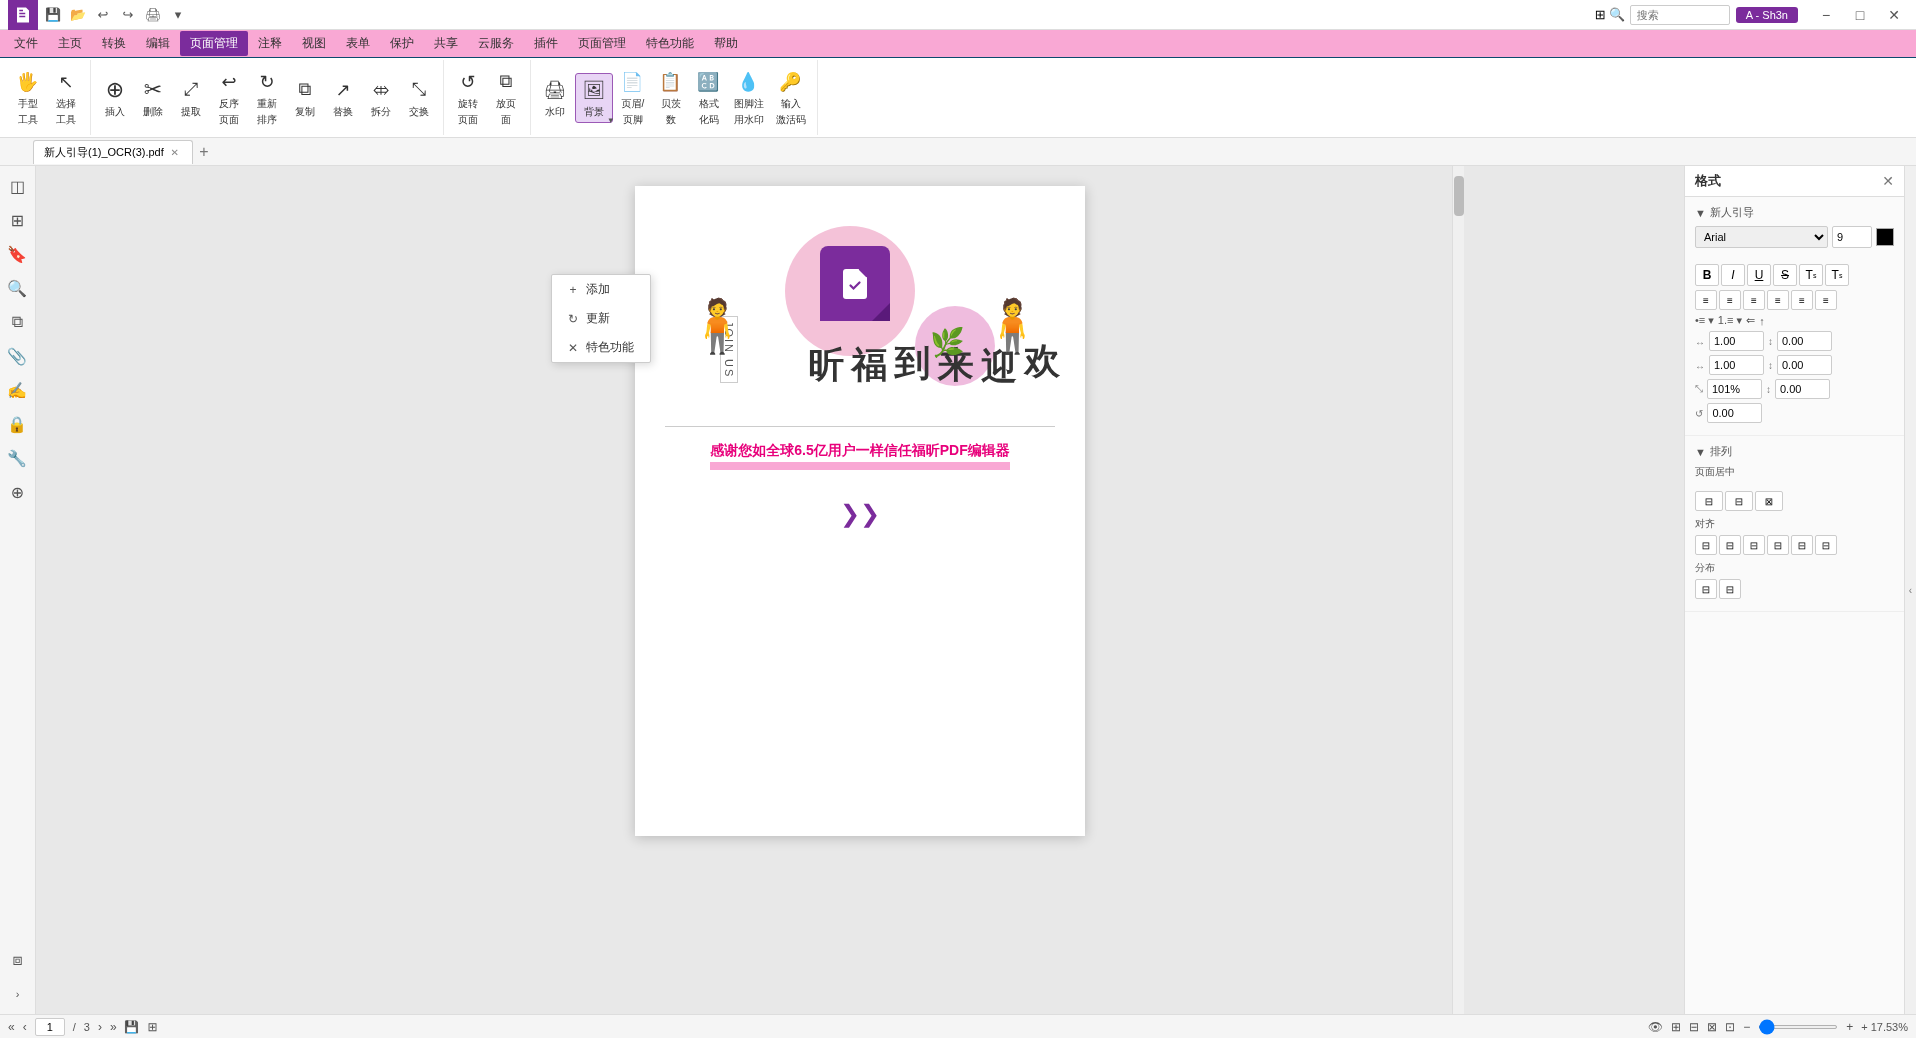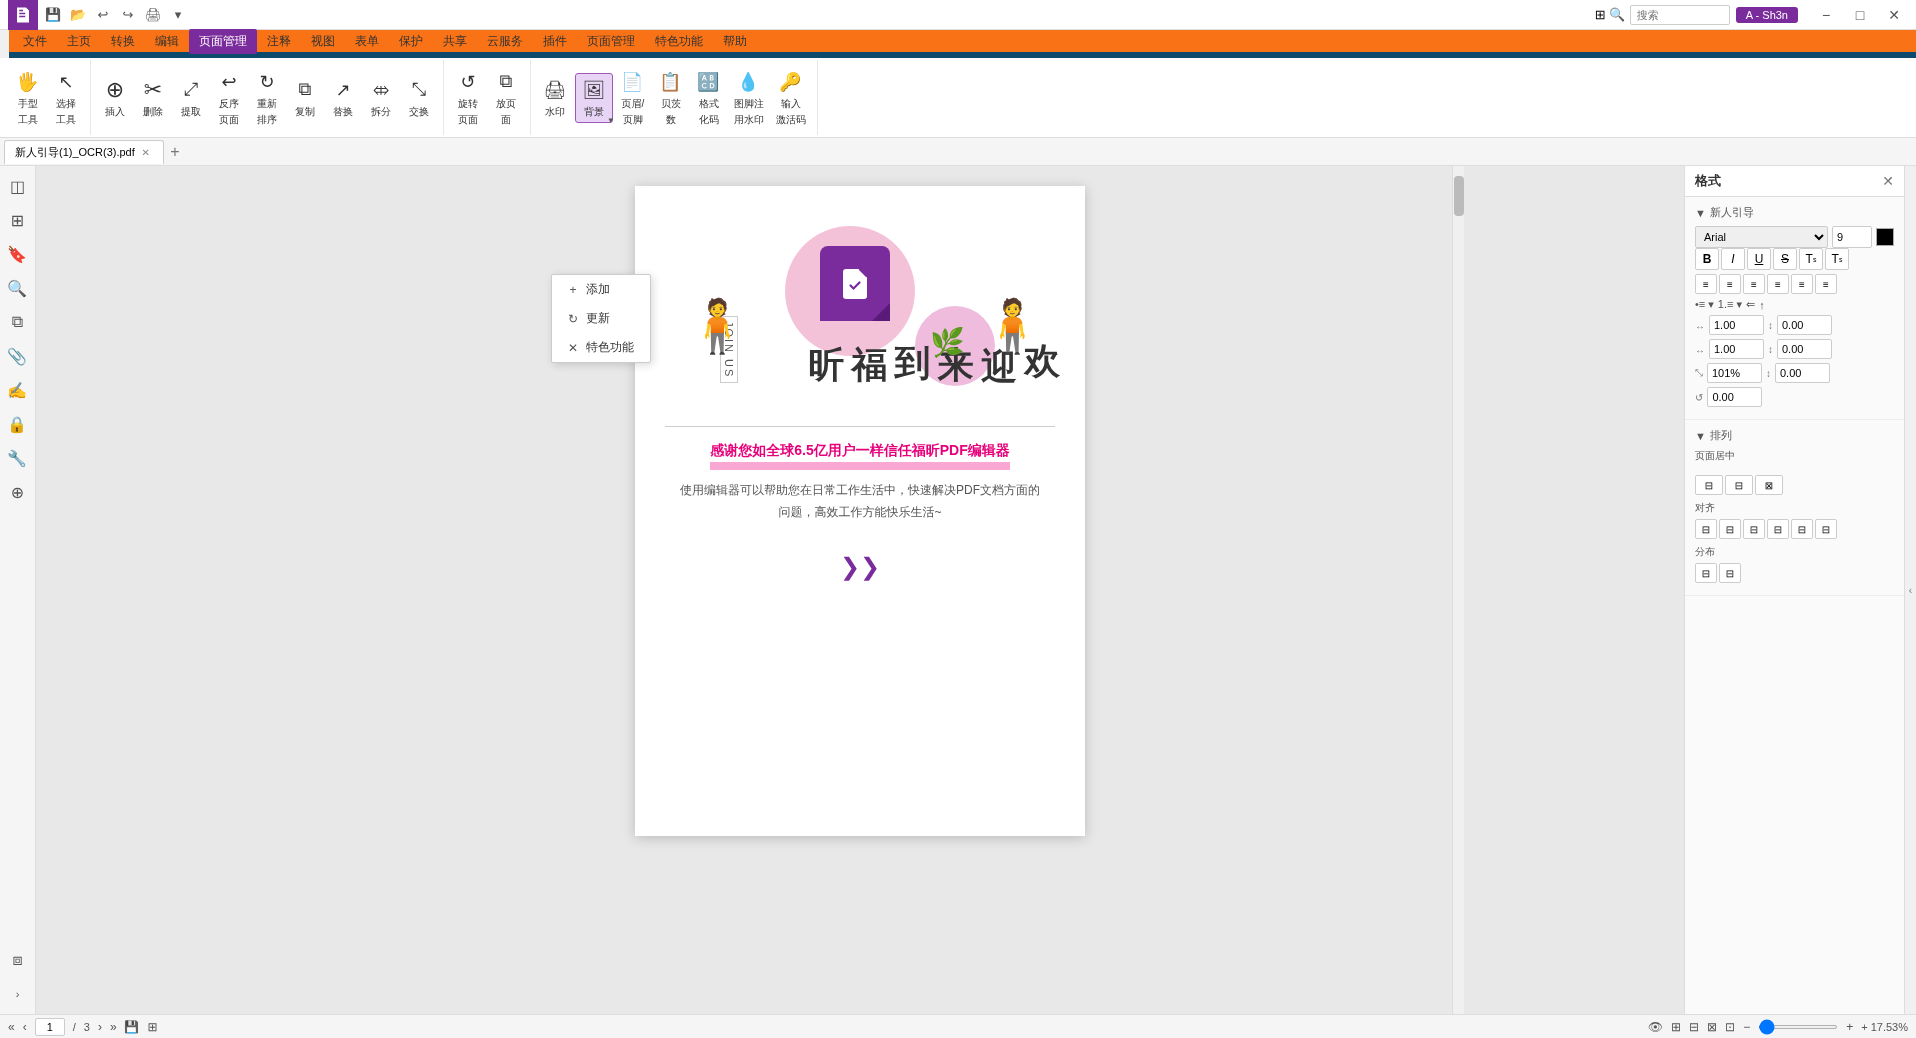--- a/index.html
+++ b/index.html
@@ -20,26 +20,25 @@
     #titlebar .win-btn { width: 28px; height: 22px; border: none; background: none; cursor: pointer; font-size: 14px; color: #555; display: flex; align-items: center; justify-content: center; }
     #titlebar .user-btn { background: #7b2c9c; color: white; border: none; padding: 2px 10px; border-radius: 3px; font-size: 11px; cursor: pointer; margin-right: 8px; }
     #titlebar .quick-access { display: flex; align-items: center; gap: 3px; }
     #titlebar .qa-btn { border: none; background: none; cursor: pointer; font-size: 13px; color: #555; width: 22px; height: 22px; display: flex; align-items: center; justify-content: center; }
     #titlebar .right-tools { display: flex; align-items: center; gap: 4px; }
     #titlebar .search-box { border: 1px solid #ccc; border-radius: 2px; padding: 2px 6px; font-size: 11px; width: 100px; height: 20px; }
 
     
     #menubar {
       height: 28px;
-      background: #f97316;
+      background: #f9a8d4;
       display: flex;
       align-items: center;
-      border-bottom: 6px solid #0c4a6e;
+      border-bottom: 1px solid #0c4a6e;
       padding: 0 4px;
-      margin-left: 9px;
     }
     .menu-item { padding: 4px 10px; cursor: pointer; font-size: 12px; color: #333; border-radius: 2px; white-space: nowrap; }
     .menu-item.active { background: #7b2c9c; color: white; }
 
     
     #ribbon {
       background: #fff;
       border-bottom: 1px solid #ddd;
       display: flex;
       align-items: stretch;
@@ -56,21 +55,21 @@
 
     
     #tabbar {
       background: #f5f5f5;
       border-bottom: 1px solid #ddd;
       display: flex;
       align-items: center;
       padding: 0 4px;
       height: 28px;
     }
-    .doc-tab { display: flex; align-items: center; gap: 4px; padding: 4px 10px; background: #fff; border: 1px solid #ccc; border-bottom: none; border-radius: 3px 3px 0 0; font-size: 11px; cursor: pointer; max-width: 200px; }
+    .doc-tab { display: flex; align-items: center; gap: 4px; padding: 4px 10px; background: #fff; border: 1px solid #ccc; border-bottom: none; border-radius: 3px 3px 0 0; font-size: 11px; cursor: pointer; max-width: 200px; margin-left: 29px; }
     .doc-tab .tab-close { width: 14px; height: 14px; display: flex; align-items: center; justify-content: center; border-radius: 50%; font-size: 10px; color: #888; }
     .new-tab-btn { width: 22px; height: 22px; border: none; background: none; cursor: pointer; font-size: 16px; color: #777; display: flex; align-items: center; justify-content: center; }
 
     
     #main {
       display: flex;
       flex: 1;
       overflow: hidden;
     }
 
@@ -243,21 +242,21 @@
       padding: 6px 10px;
       border-bottom: 1px solid #ddd;
       background: #fff;
     }
     #right-panel-header .panel-title { font-size: 13px; font-weight: bold; color: #333; }
     #right-panel-header .panel-close { cursor: pointer; font-size: 14px; color: #777; border: none; background: none; }
 
     .panel-section { padding: 8px 10px; border-bottom: 1px solid #eee; }
     .panel-section-title { font-size: 11px; color: #555; margin-bottom: 6px; display: flex; align-items: center; gap: 4px; }
 
-    .font-row { display: flex; align-items: center; gap: 4px; margin-bottom: 0; }
+    .font-row { display: flex; align-items: center; gap: 4px; margin-bottom: 16px; }
     .font-select { border: 1px solid #ccc; border-radius: 2px; font-size: 11px; padding: 2px 4px; flex: 1; height: 22px; }
     .font-size-input { border: 1px solid #ccc; border-radius: 2px; font-size: 11px; padding: 2px 4px; width: 40px; height: 22px; }
     .color-box { width: 18px; height: 18px; background: #000; border: 1px solid #aaa; }
 
     .fmt-row { display: flex; gap: 2px; margin-bottom: 4px; }
     .fmt-btn { width: 24px; height: 22px; border: 1px solid #ccc; background: #fff; cursor: pointer; font-size: 12px; display: flex; align-items: center; justify-content: center; border-radius: 2px; }
 
     .align-row { display: flex; gap: 2px; margin-bottom: 4px; }
     .align-btn { width: 22px; height: 20px; border: 1px solid #ccc; background: #fff; cursor: pointer; font-size: 10px; display: flex; align-items: center; justify-content: center; border-radius: 2px; }
 
@@ -556,24 +555,20 @@
             <div class="figure-right" style="font-size:52px;">🧍</div>
             <div class="leaf-decor">🌿</div>
           </div>
 
           <hr class="divider-line">
 
           <div class="pdf-cta">
             <span class="pdf-cta-text">感谢您如全球6.5亿用户一样信任福昕PDF编辑器</span>
           </div>
 
-          <div class="pdf-desc">
-            <span>使用编辑器可以帮助您在日常工作生活中，快速解决PDF文档方面的</span><br>
-            <span>问题，高效工作方能快乐生活~</span>
-          </div>
 
           <div class="pdf-arrow">❯❯</div>
         </div>
       </div>
     </div>
 
     <div id="dropdown-menu">
       <div class="dropdown-item">
         <span class="dropdown-icon">+</span>
         <span>添加</span>

